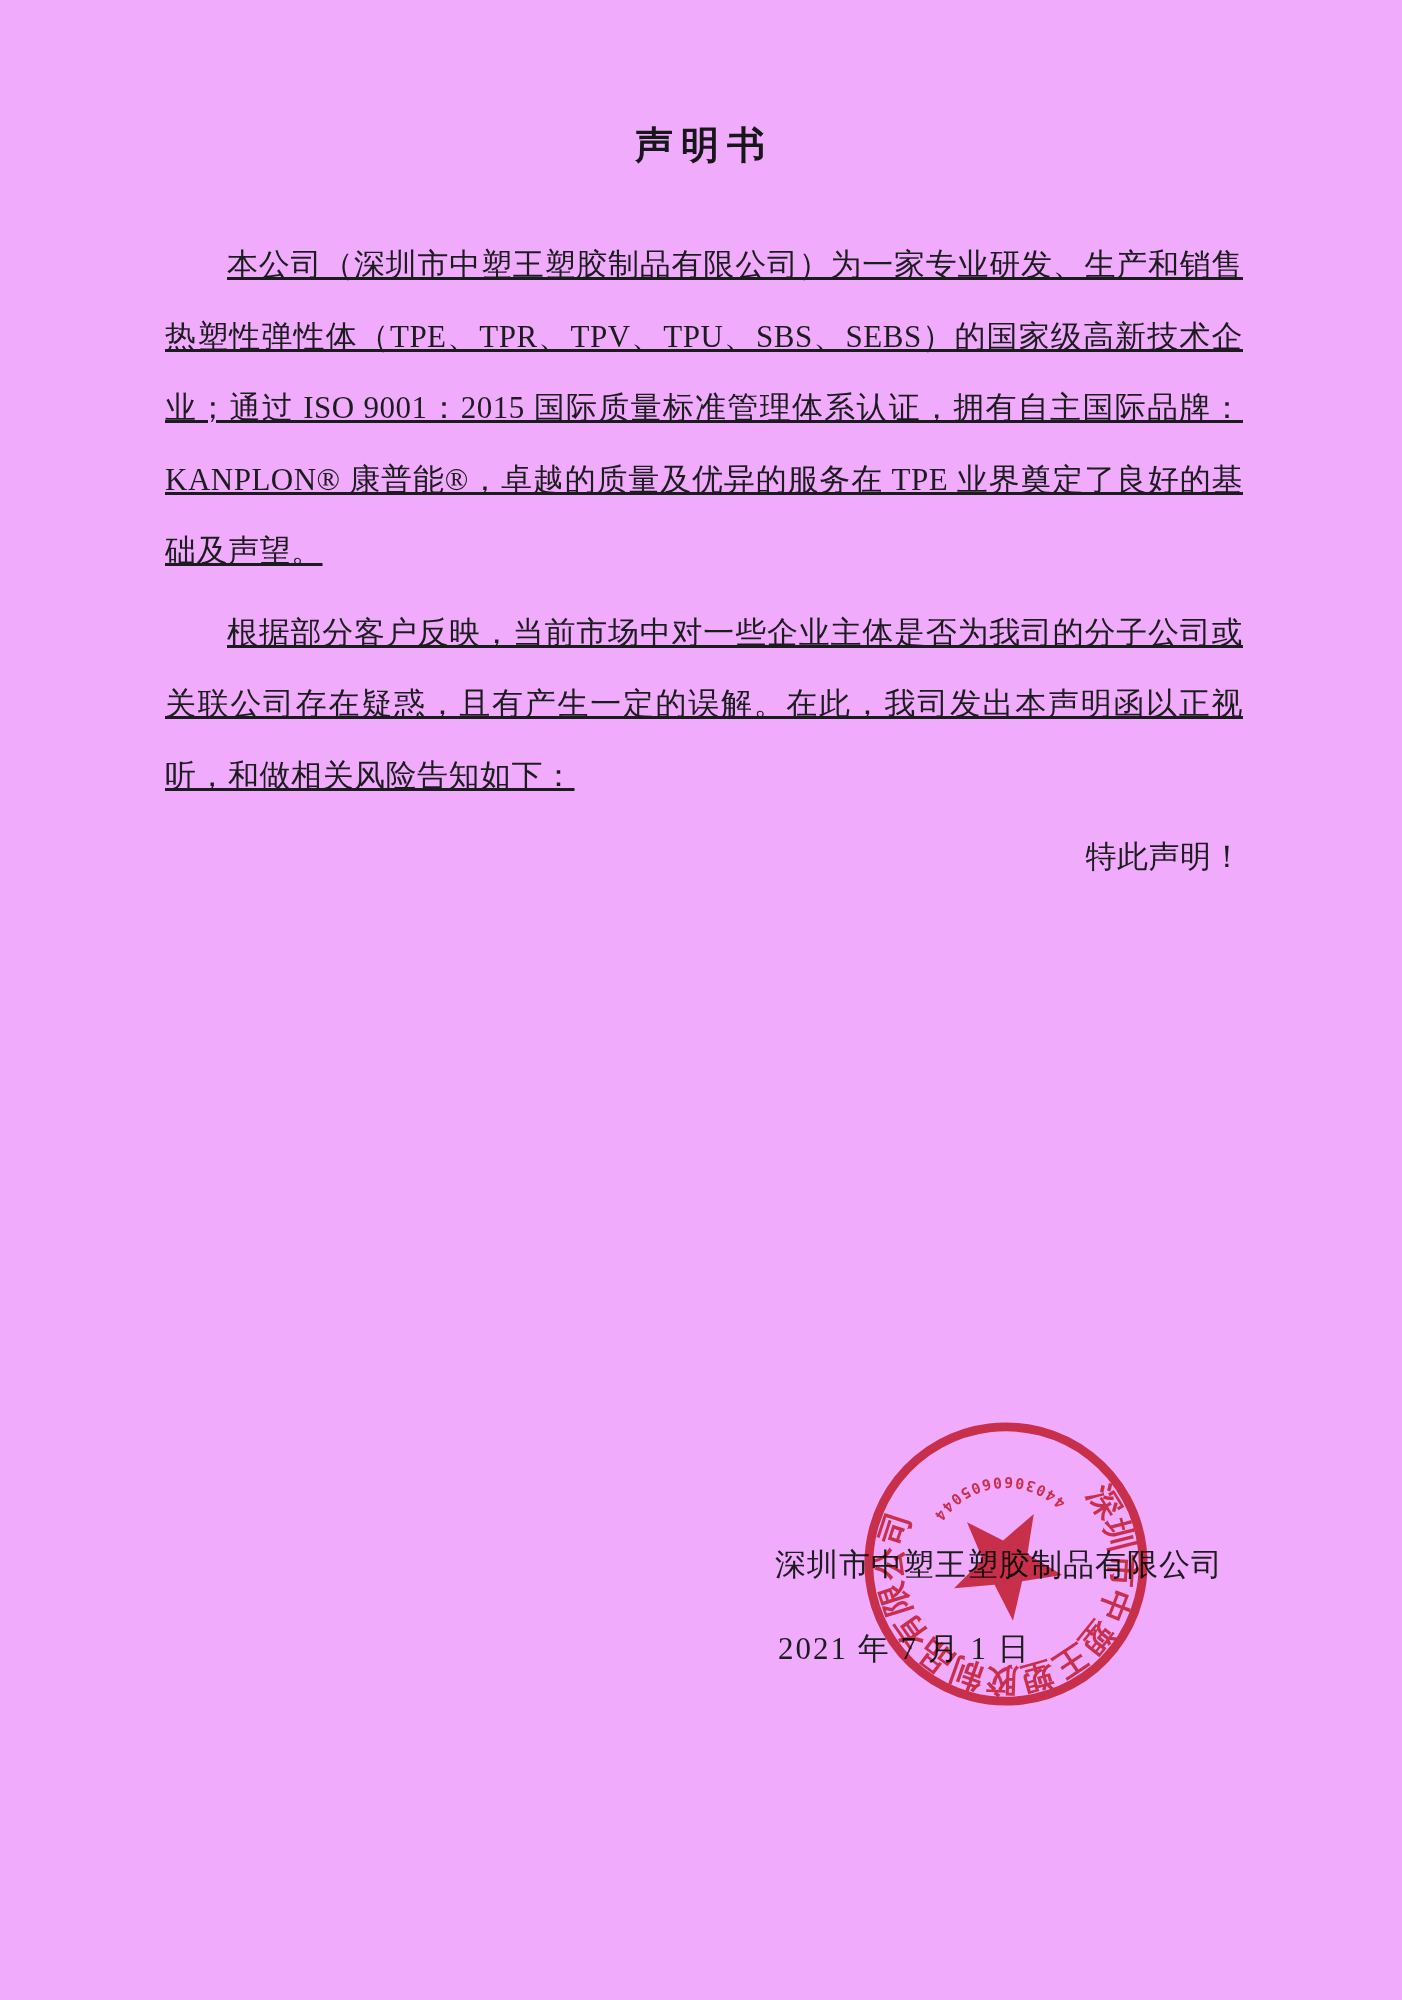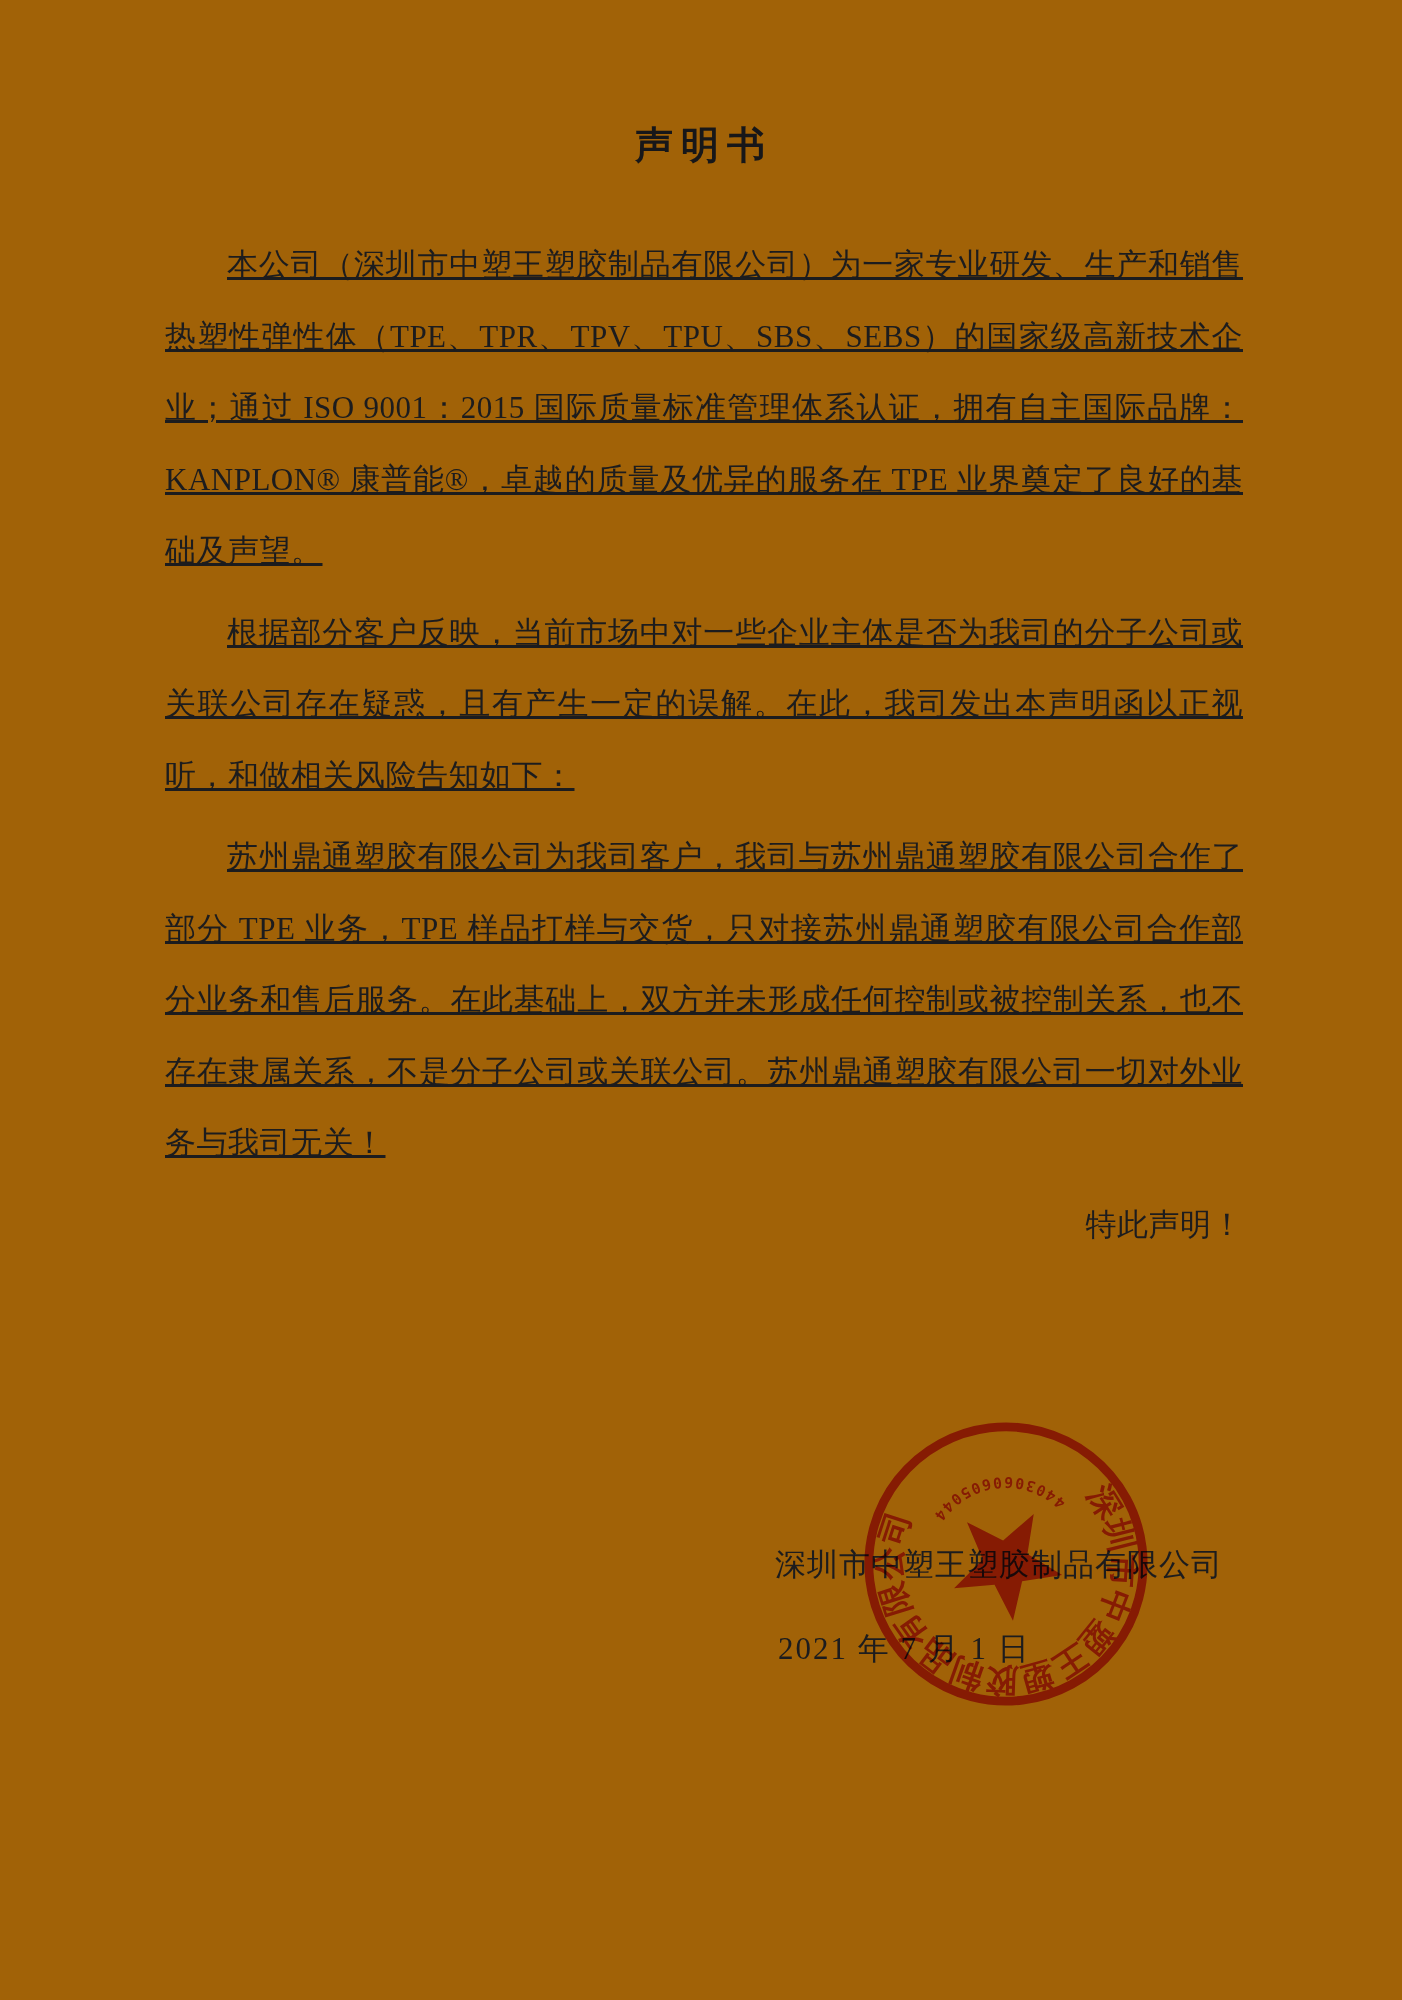--- a/index.html
+++ b/index.html
@@ -2,21 +2,21 @@
 <html><head>
 <meta charset="utf-8">
 <style>
   * { margin: 0; padding: 0; box-sizing: border-box; }
   html, body { background: #e9e9e7; }
   .page {
     position: relative;
     width: 1402px;
     height: 2000px;
     margin: 0 auto;
-    background: #a16207;
+    background: #f0abfc;
     overflow: hidden;
     font-family: "Liberation Serif", "DejaVu Serif", serif;
     color: #1c1c1e;
   }
   .content {
     position: absolute;
     left: 165px;
     top: 120px;
     width: 1078px;
   }
@@ -90,21 +90,20 @@
 </head>
 <body>
 
 <div class="page">
 
   <div class="content">
     <div class="doc-title">声明书</div>
 
     <p class="body-par">本公司（深圳市中塑王塑胶制品有限公司）为一家专业研发、生产和销售热塑性弹性体（TPE、TPR、TPV、TPU、SBS、SEBS）的国家级高新技术企业；通过 ISO 9001：2015 国际质量标准管理体系认证，拥有自主国际品牌：KANPLON® 康普能®，卓越的质量及优异的服务在 TPE 业界奠定了良好的基础及声望。</p>
     <p class="body-par">根据部分客户反映，当前市场中对一些企业主体是否为我司的分子公司或关联公司存在疑惑，且有产生一定的误解。在此，我司发出本声明函以正视听，和做相关风险告知如下：</p>
-    <p class="body-par">苏州鼎通塑胶有限公司为我司客户，我司与苏州鼎通塑胶有限公司合作了部分 TPE 业务，TPE 样品打样与交货，只对接苏州鼎通塑胶有限公司合作部分业务和售后服务。在此基础上，双方并未形成任何控制或被控制关系，也不存在隶属关系，不是分子公司或关联公司。苏州鼎通塑胶有限公司一切对外业务与我司无关！</p>
 
     <p class="closing-par">特此声明！</p>
   </div>
 
   <div class="sig-company">深圳市中塑王塑胶制品有限公司</div>
   <div class="sig-date">2021 年 7 月 1 日</div>
 
   <div class="stamp">
     <svg viewBox="0 0 300 300">
       <g>

